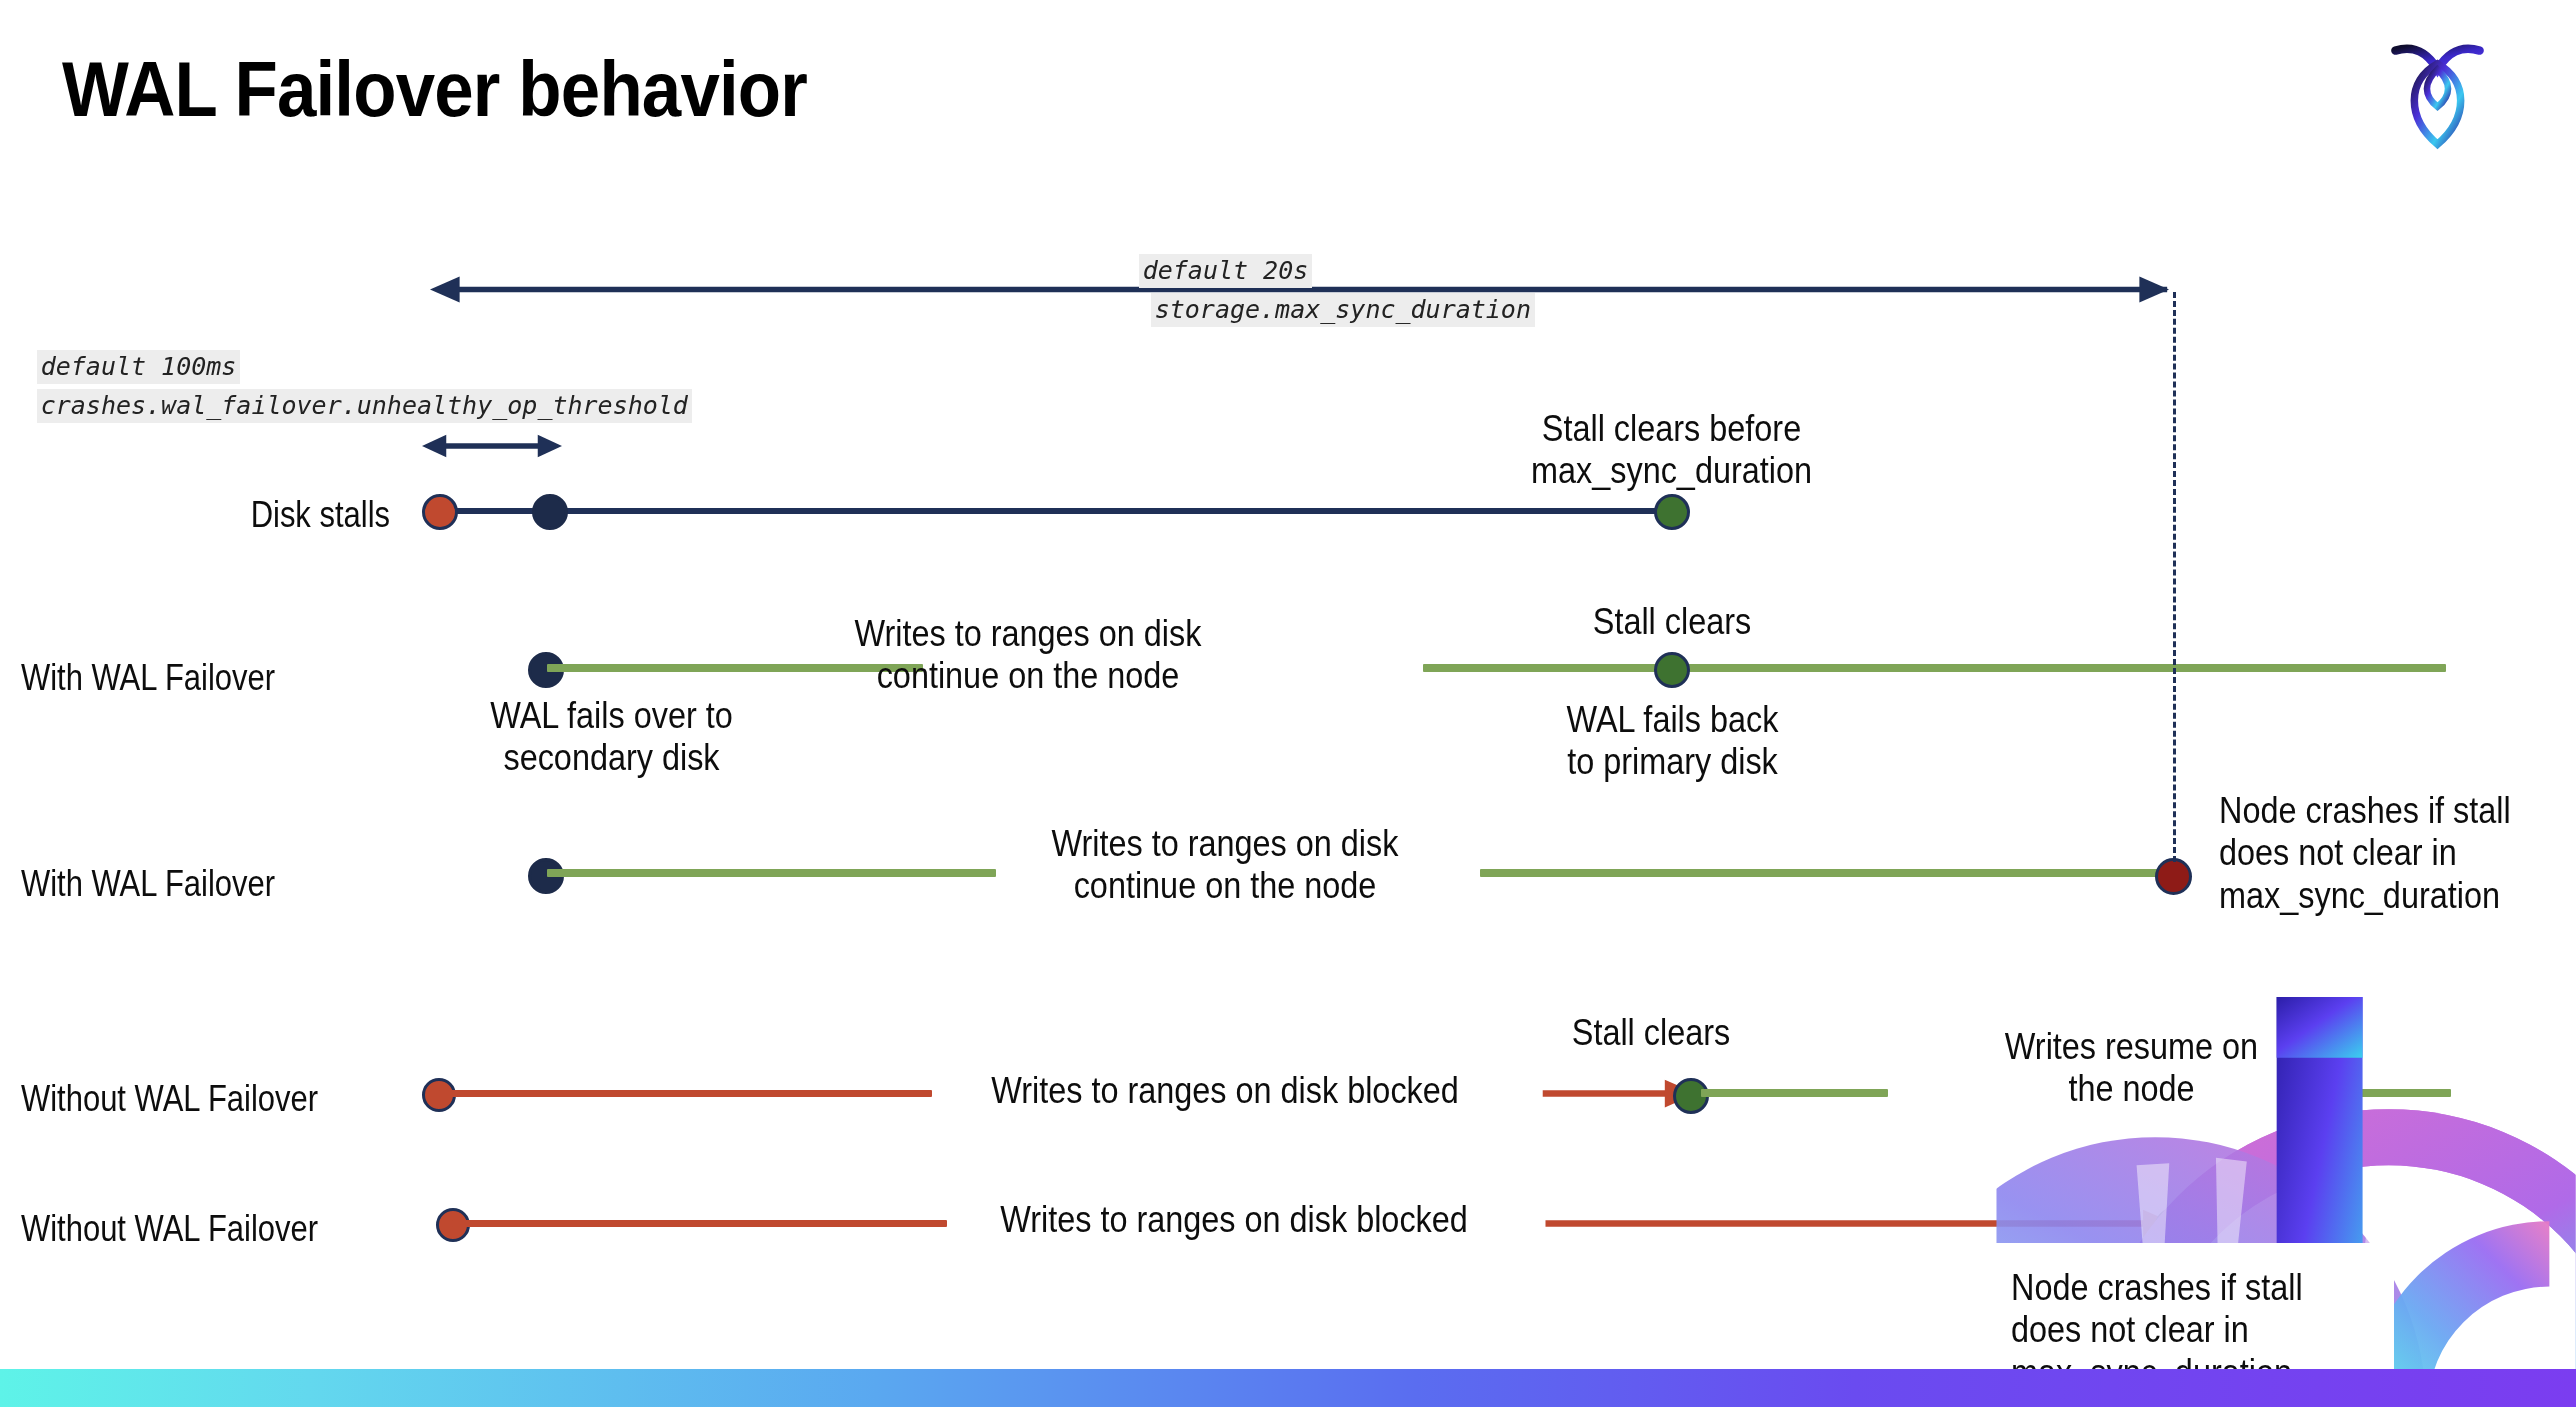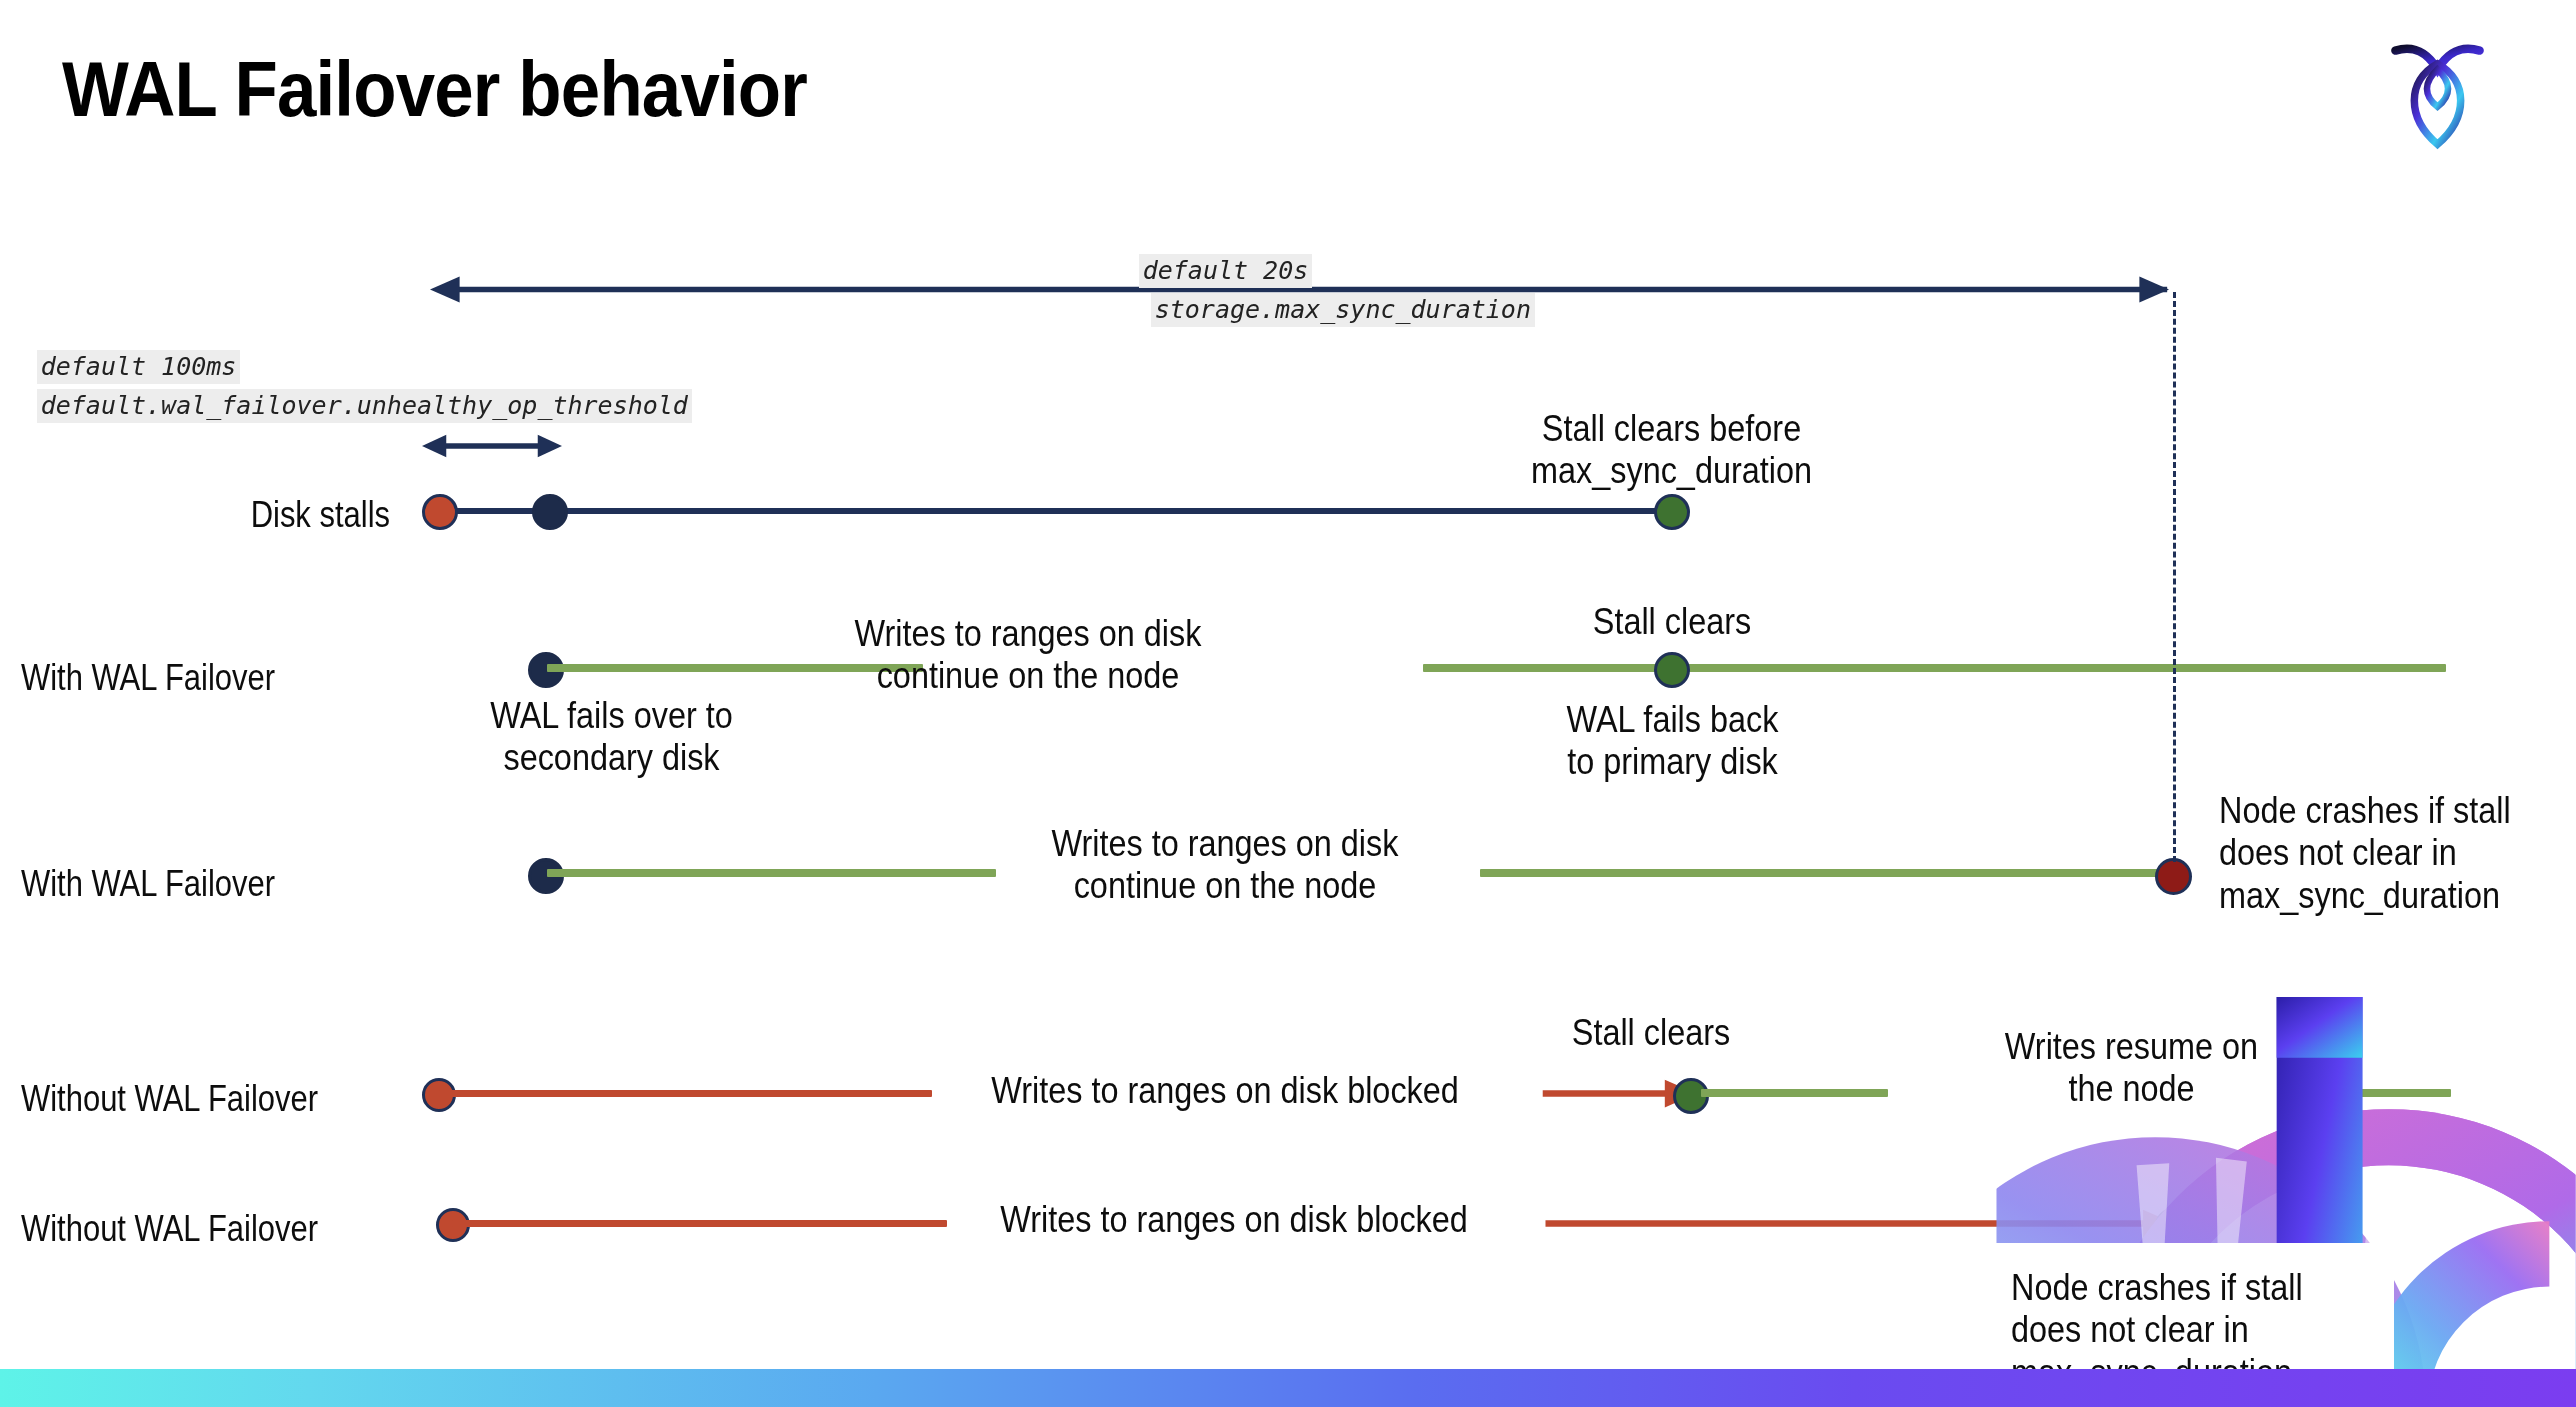--- a/index.html
+++ b/index.html
@@ -134,21 +134,21 @@
   <svg class="seg" style="left:421px;top:271px;width:1757px;height:37px;" viewBox="0 0 1880 40" width="1757" height="37">
     <line x1="22" y1="20" x2="1878" y2="20" stroke="#1f3057" stroke-width="6"></line>
     <polygon points="0,20 32,6 32,34" fill="#1f3057"></polygon>
     <polygon points="1880,20 1848,6 1848,34" fill="#1f3057"></polygon>
   </svg>
 
   <div class="code" style="left:1139px;top:254px;">default 20s</div>
   <div class="code" style="left:1139px;top:293px;margin-left:12px;">storage.max_sync_duration</div>
 
   <div class="code" style="left:37px;top:350px;">default 100ms</div>
-  <div class="code" style="left:37px;top:389px;">default.wal_failover.unhealthy_op_threshold</div>
+  <div class="code" style="left:37px;top:389px;">crashes.wal_failover.unhealthy_op_threshold</div>
 
   <svg class="seg" style="left:422px;top:430px;width:140px;height:32px;" viewBox="0 0 150 34" width="140" height="32">
     <line x1="18" y1="17" x2="132" y2="17" stroke="#1f3057" stroke-width="6"></line>
     <polygon points="0,17 26,5 26,29" fill="#1f3057"></polygon>
     <polygon points="150,17 124,5 124,29" fill="#1f3057"></polygon>
   </svg>
 
   <div class="rowlabel right-al" style="left:0px;top:494px;width:390px;text-align:right;transform:scaleX(0.86);transform-origin:right center;">Disk stalls</div>
 
   <div class="seg navy" style="left:439px;top:508px;width:1234px;height:5.6px;"></div>

